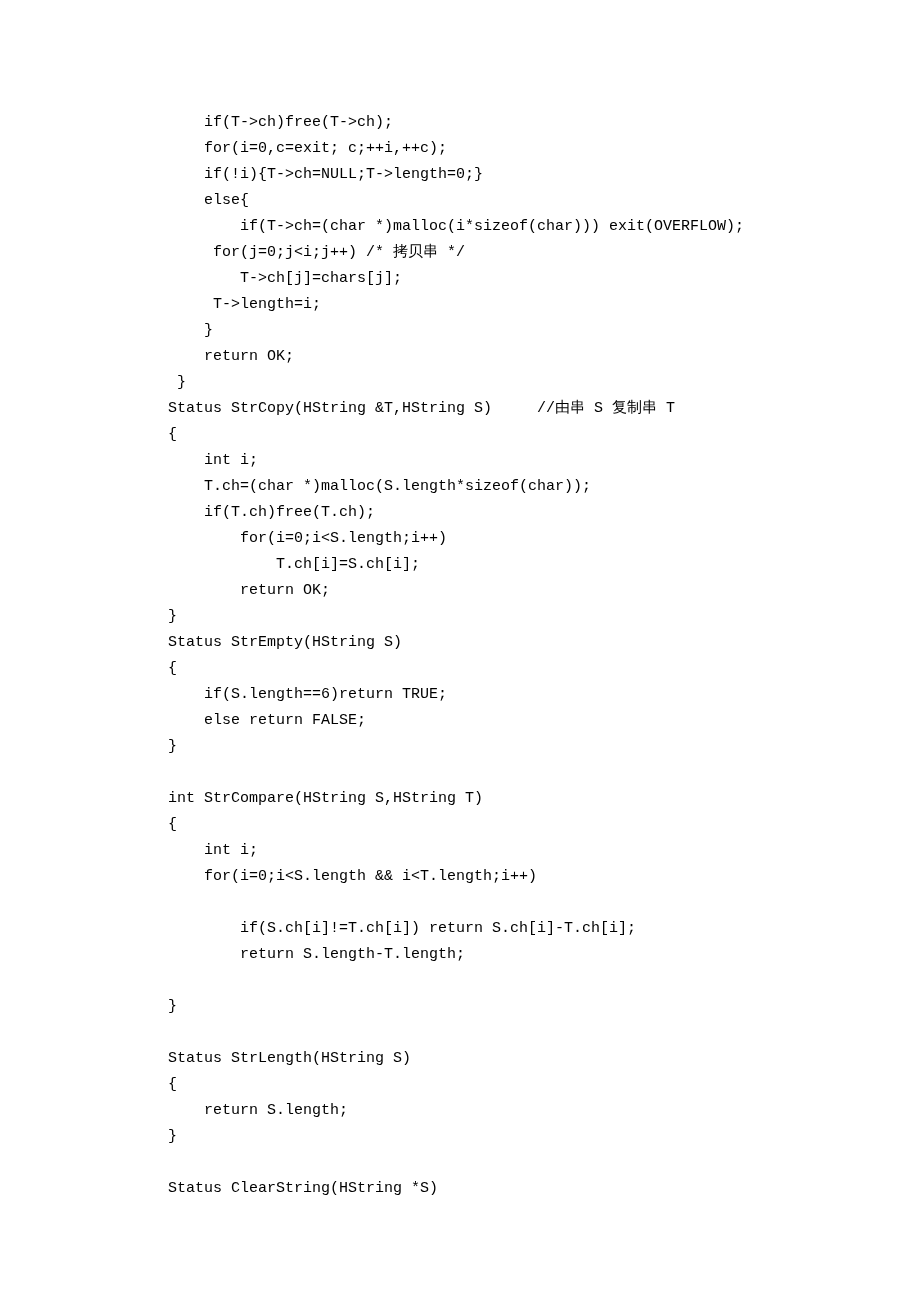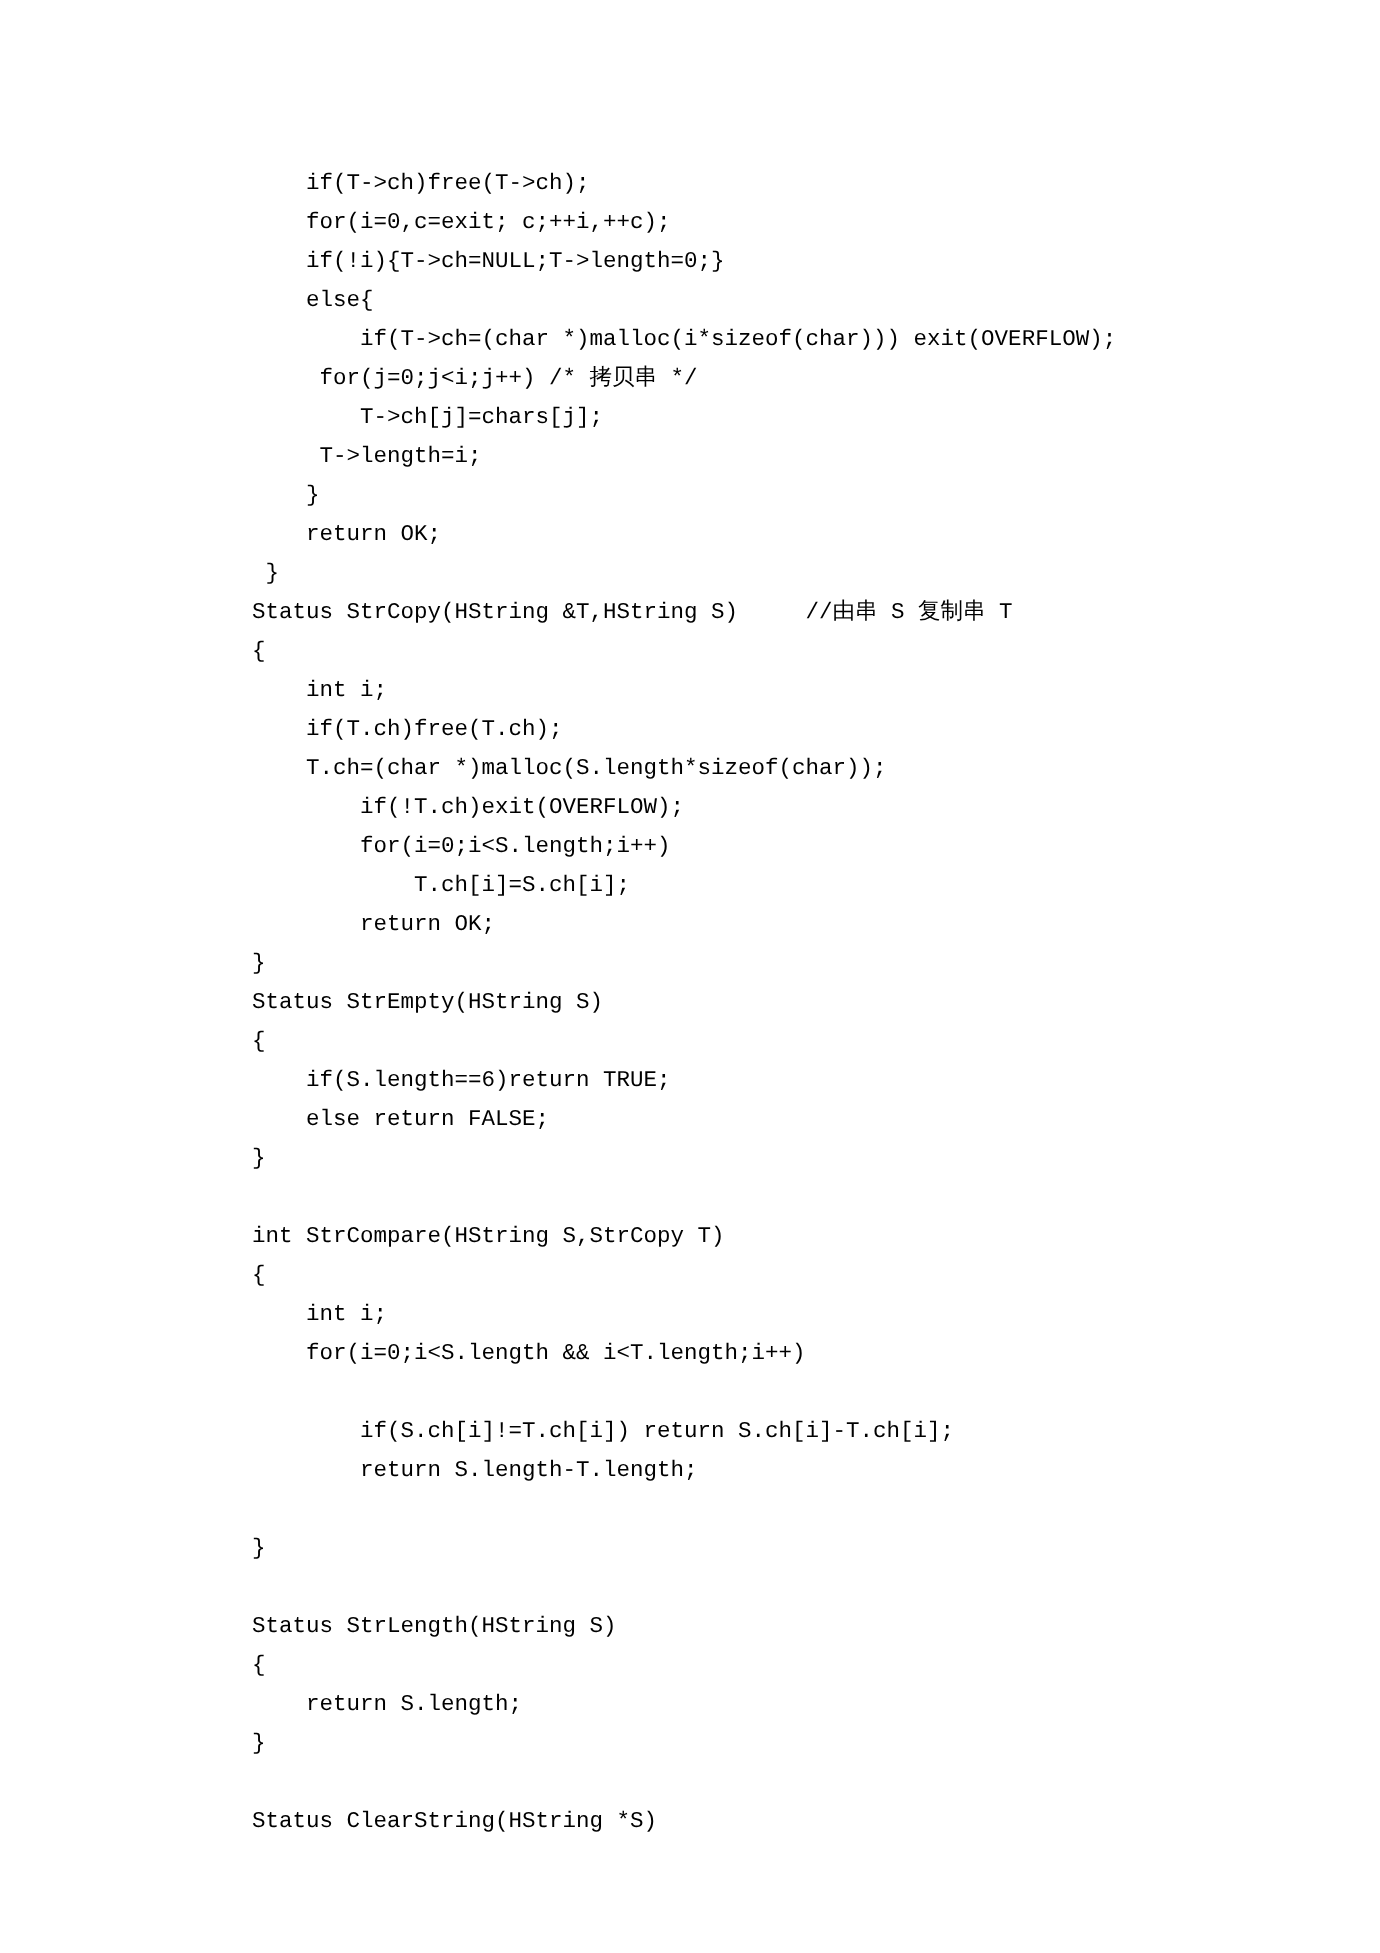--- a/index.html
+++ b/index.html
@@ -36,34 +36,33 @@
     <div class="line">        if(T-&gt;ch=(char *)malloc(i*sizeof(char))) exit(OVERFLOW);</div>
     <div class="line">     for(j=0;j&lt;i;j++) /* 拷贝串 */</div>
     <div class="line">        T-&gt;ch[j]=chars[j];</div>
     <div class="line">     T-&gt;length=i;</div>
     <div class="line">    }</div>
     <div class="line">    return OK;</div>
     <div class="line"> }</div>
     <div class="line">Status StrCopy(HString &amp;T,HString S)     //由串 S 复制串 T</div>
     <div class="line">{</div>
     <div class="line">    int i;</div>
+    <div class="line">    T.ch=(char *)malloc(S.length*sizeof(char));</div>
     <div class="line">    if(T.ch)free(T.ch);</div>
-    <div class="line">    T.ch=(char *)malloc(S.length*sizeof(char));</div>
-    <div class="line">        if(!T.ch)exit(OVERFLOW);</div>
     <div class="line">        for(i=0;i&lt;S.length;i++)</div>
     <div class="line">            T.ch[i]=S.ch[i];</div>
     <div class="line">        return OK;</div>
     <div class="line">}</div>
     <div class="line">Status StrEmpty(HString S)</div>
     <div class="line">{</div>
     <div class="line">    if(S.length==6)return TRUE;</div>
     <div class="line">    else return FALSE;</div>
     <div class="line">}</div>
     <div class="blank"></div>
-    <div class="line">int StrCompare(HString S,StrCopy T)</div>
+    <div class="line">int StrCompare(HString S,HString T)</div>
     <div class="line">{</div>
     <div class="line">    int i;</div>
     <div class="line">    for(i=0;i&lt;S.length &amp;&amp; i&lt;T.length;i++)</div>
     <div class="blank"></div>
     <div class="line">        if(S.ch[i]!=T.ch[i]) return S.ch[i]-T.ch[i];</div>
     <div class="line">        return S.length-T.length;</div>
     <div class="blank"></div>
     <div class="line">}</div>
     <div class="blank"></div>
     <div class="line">Status StrLength(HString S)</div>

